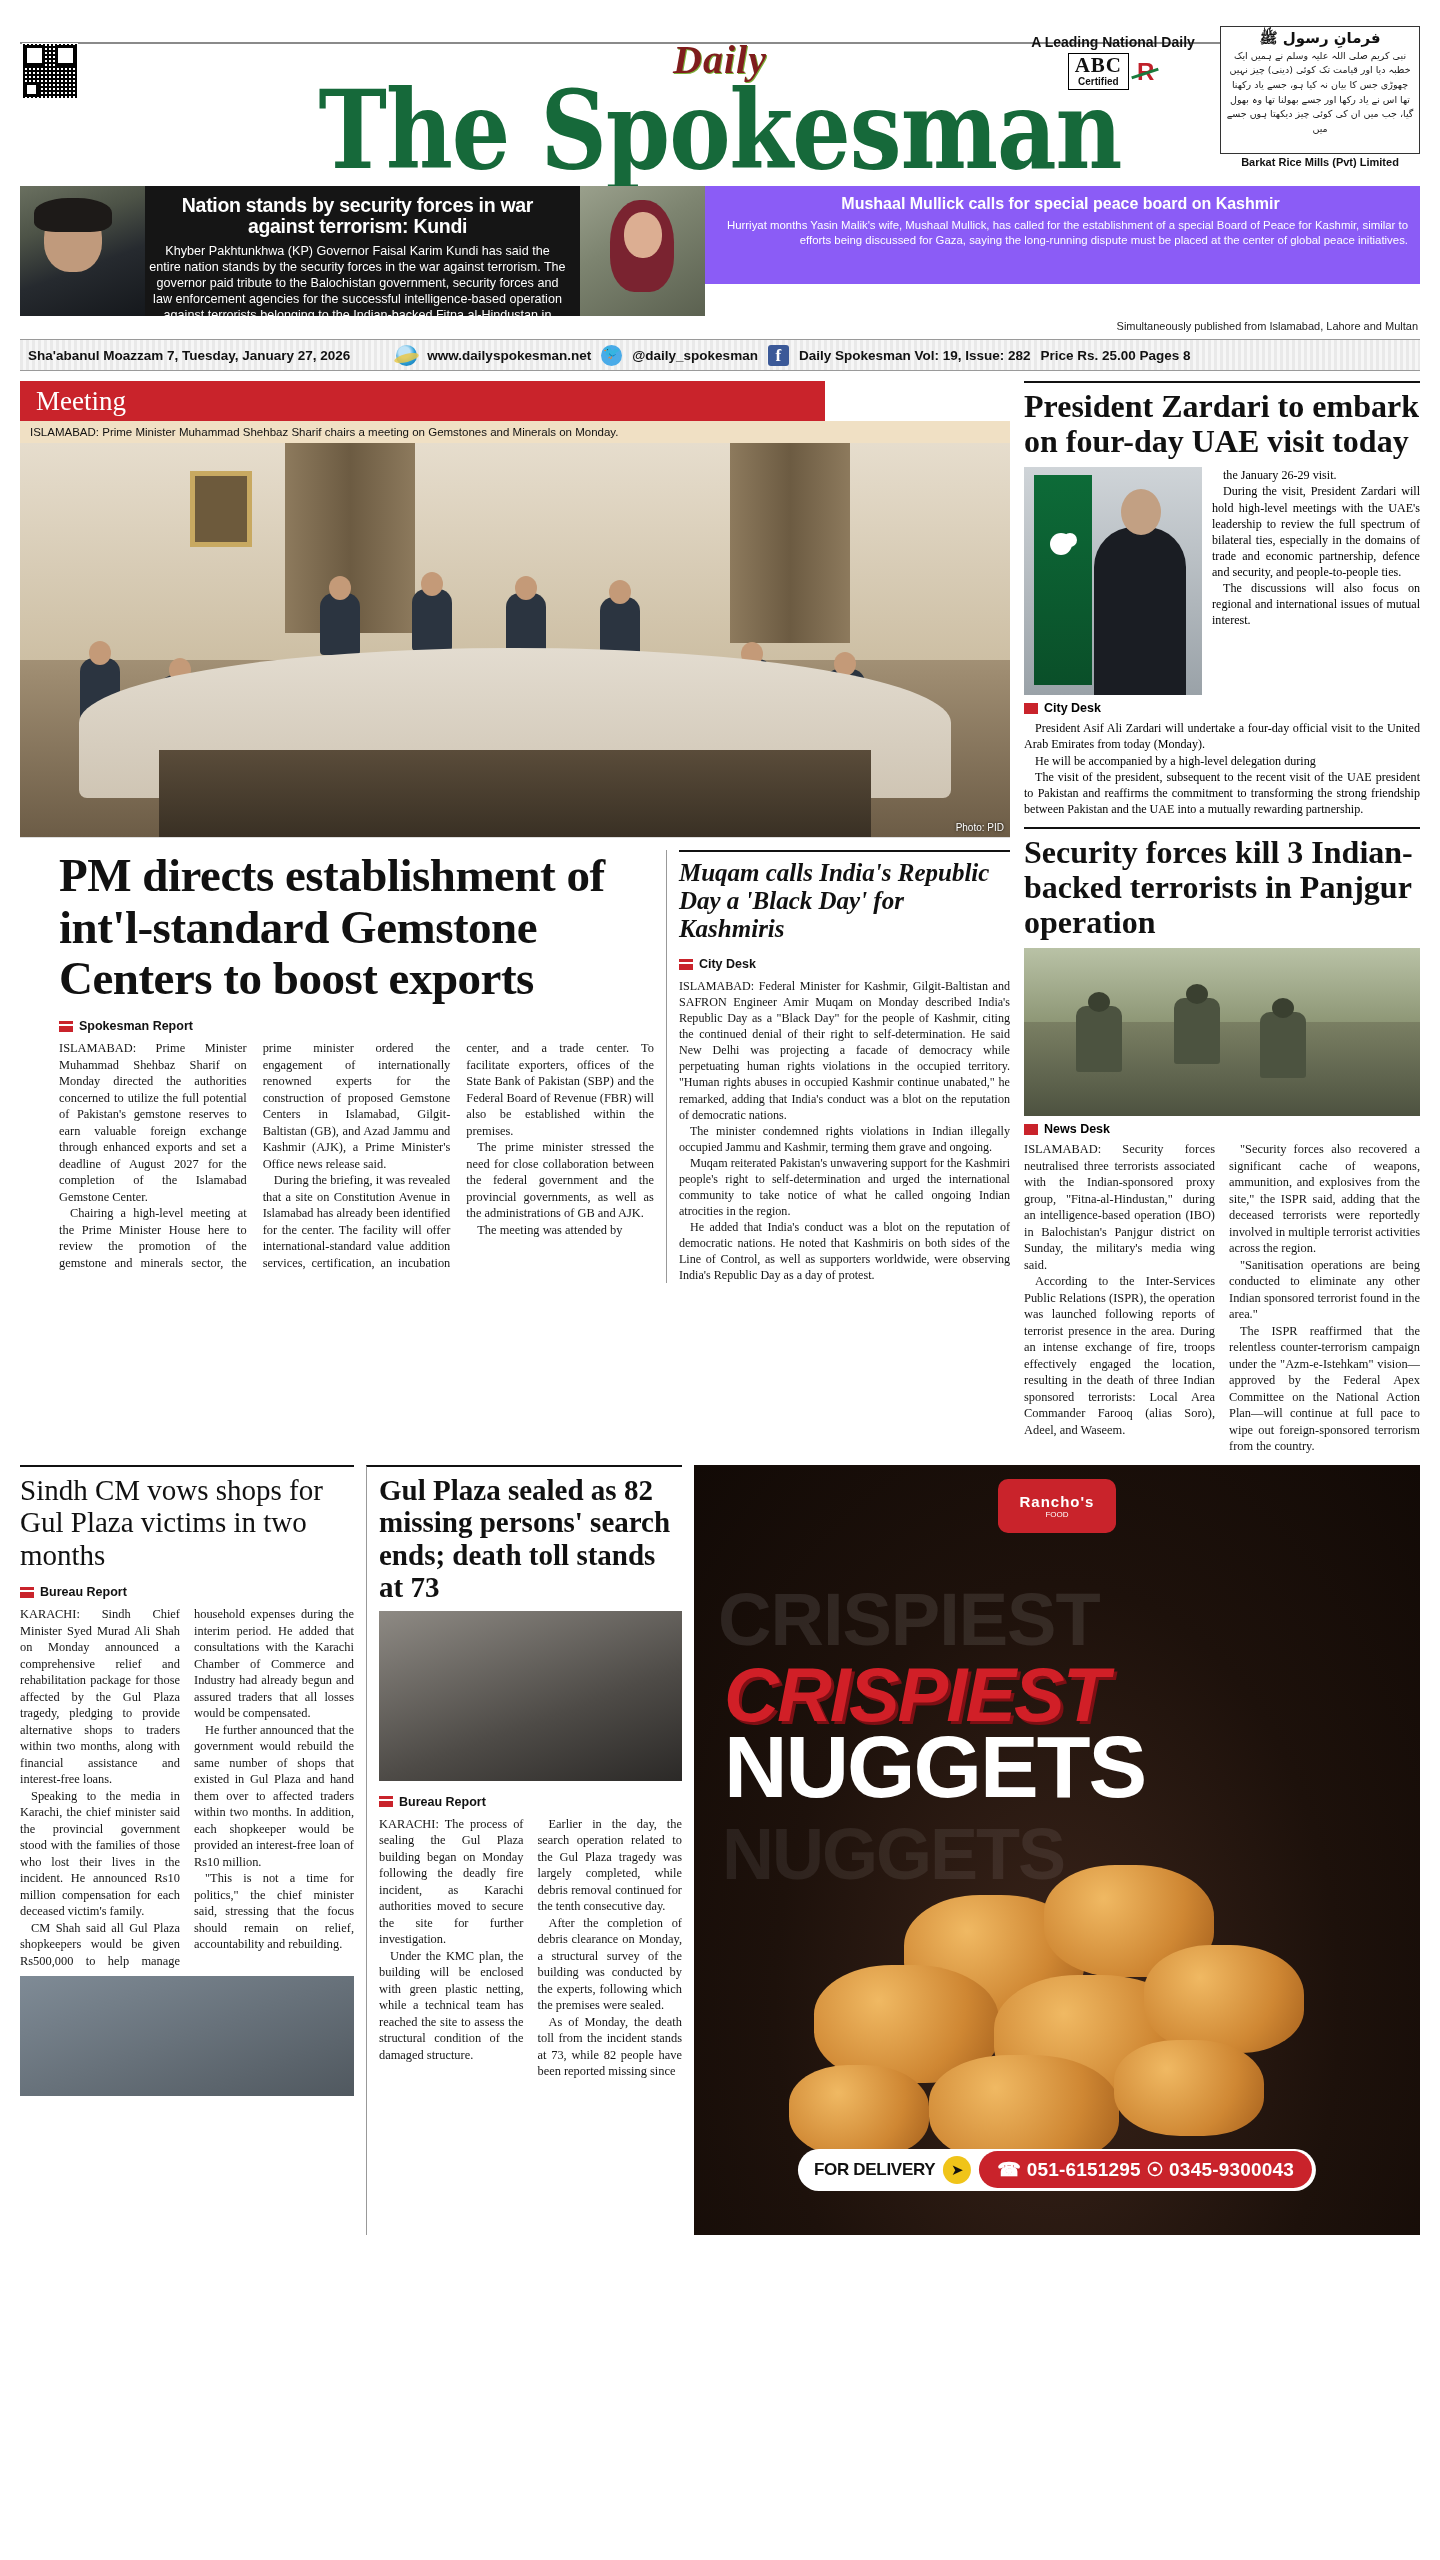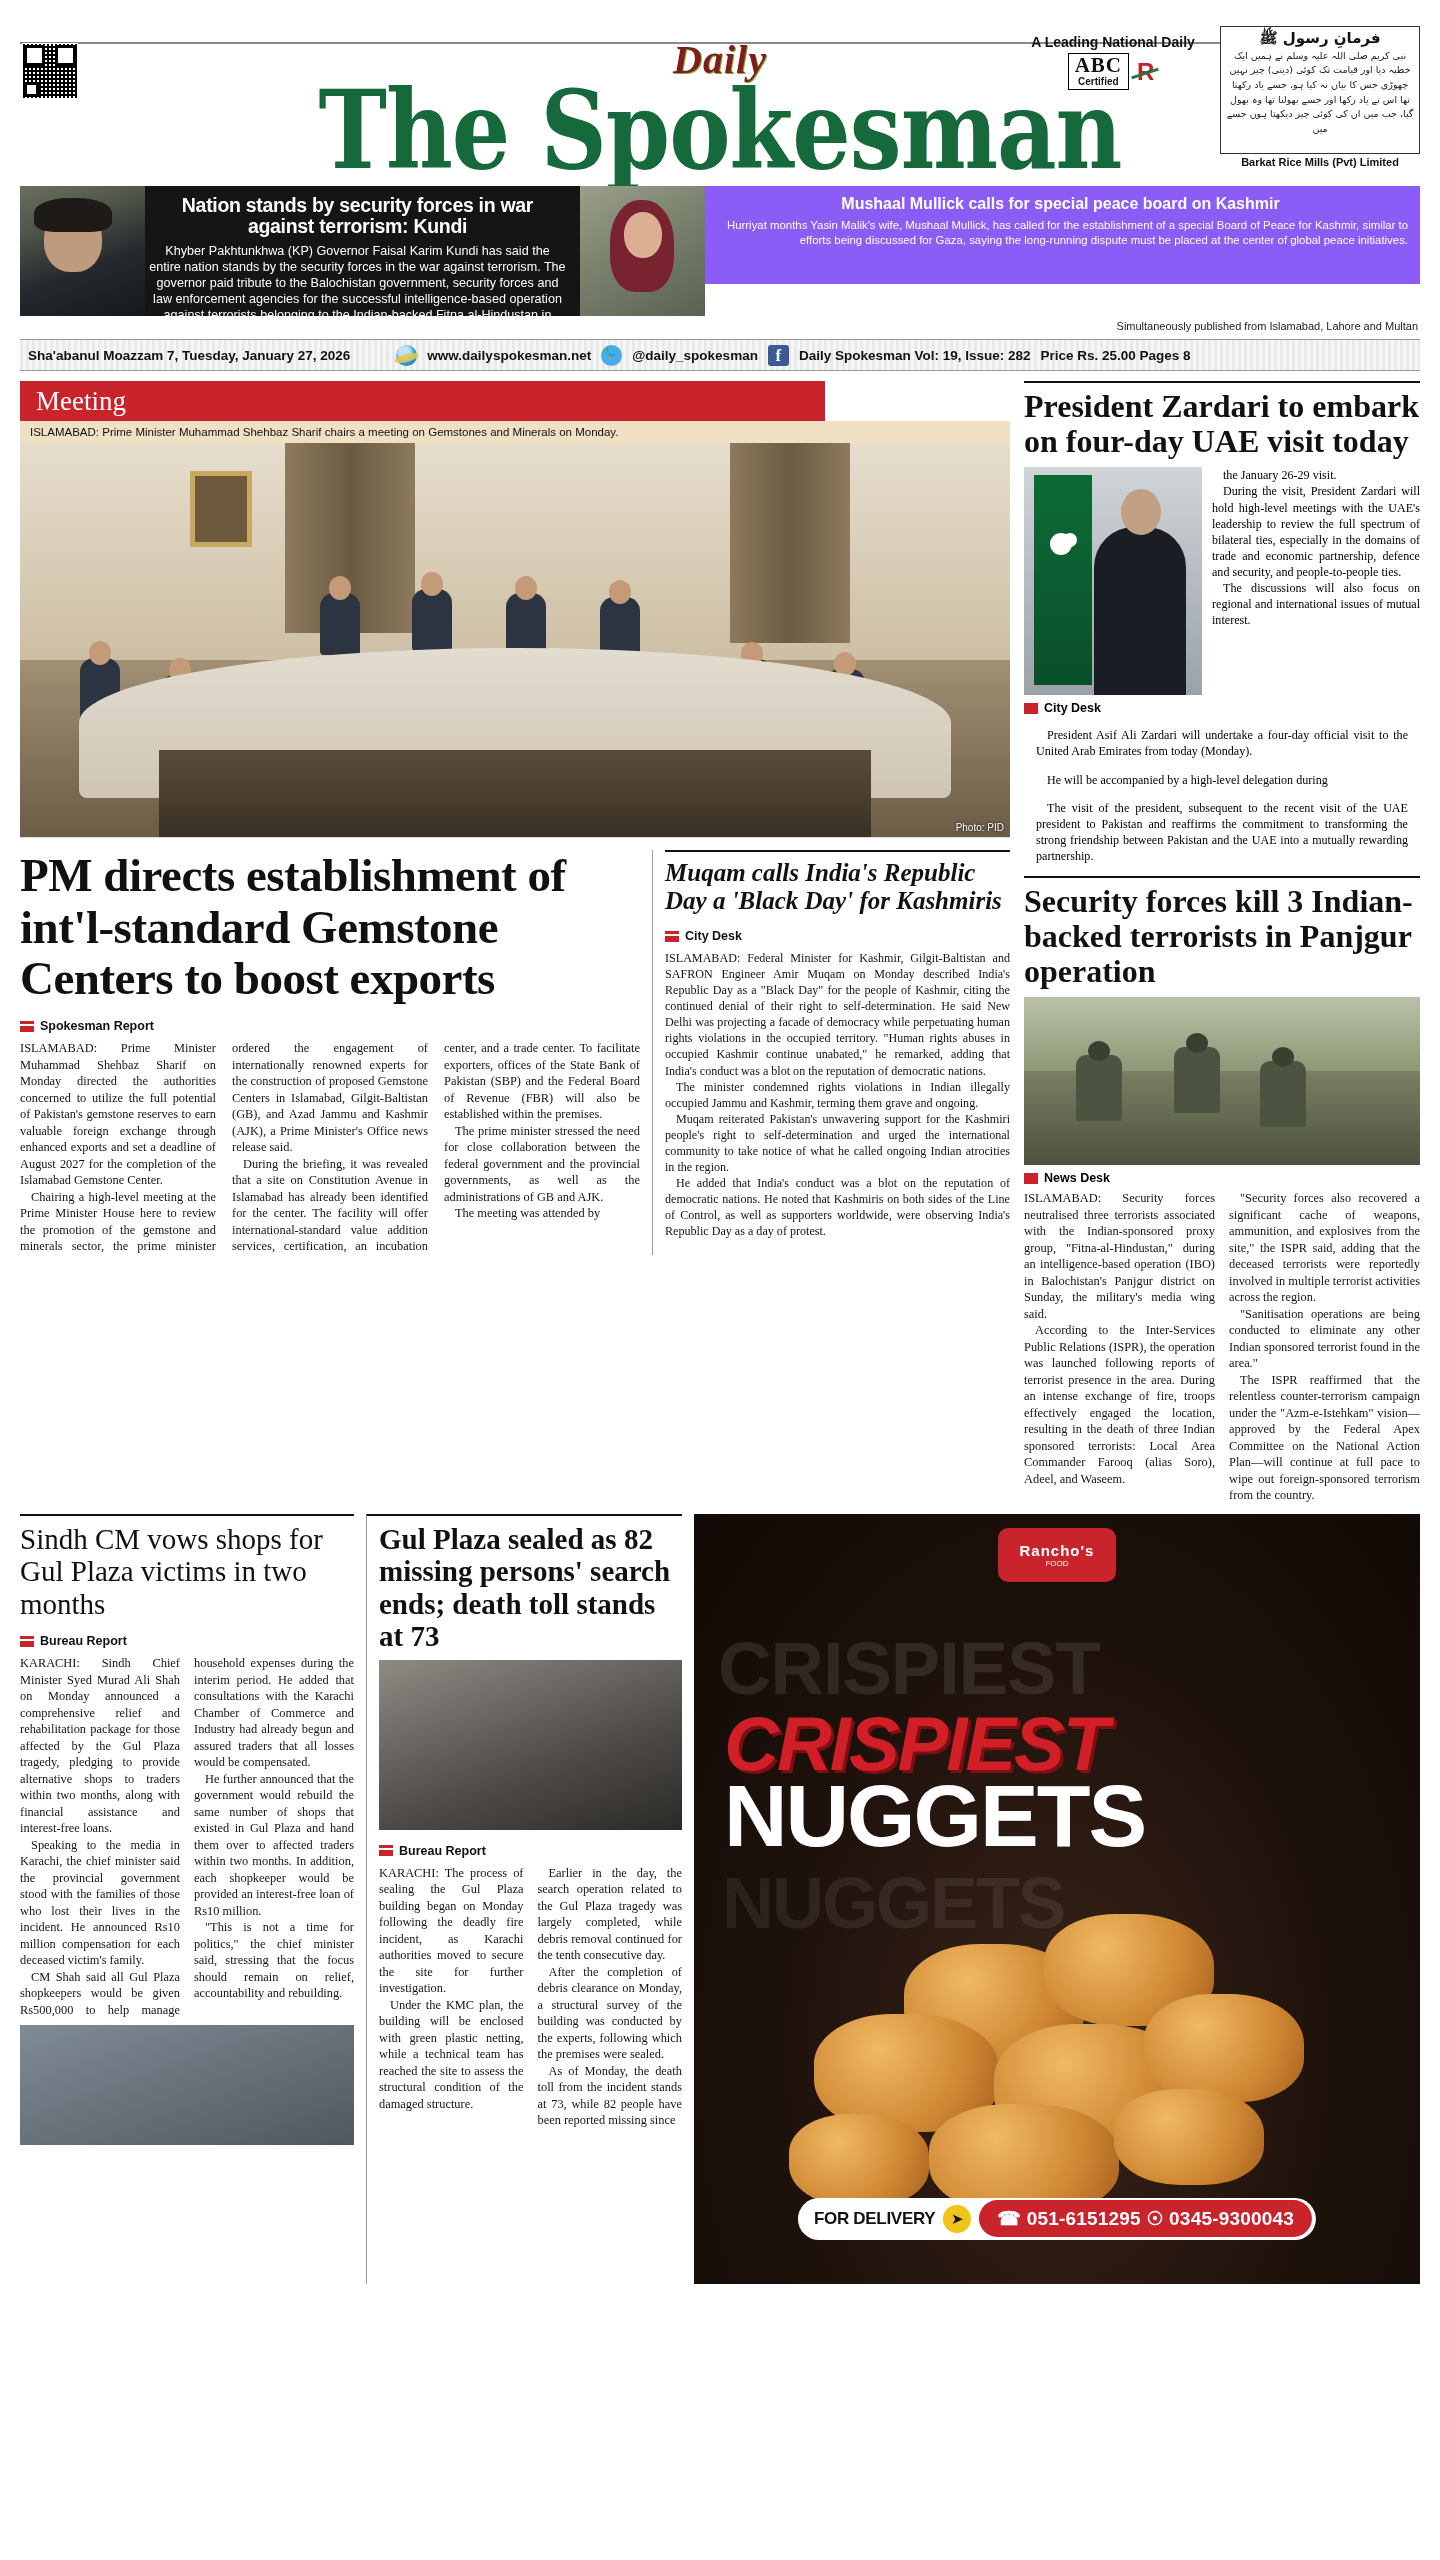--- a/index.html
+++ b/index.html
@@ -178,21 +178,21 @@
     background:linear-gradient(180deg,#5a4c3a,#393024); }
   .mp-p { position:absolute; width:40px; height:62px; border-radius:14px 14px 4px 4px;
     background:#2b3440; }
   .mp-p::after { content:""; position:absolute; left:9px; top:-17px; width:22px; height:24px;
     border-radius:50%; background:#c49a78; }
   .photo-credit { position:absolute; right:6px; bottom:4px; color:#fff; font-size:10px;
     font-family:"Liberation Sans", sans-serif; text-shadow:0 0 3px #000; }
 
   
   .pm-area { display:flex; gap:12px; margin-top:12px; }
-  .pm-left { width:620px; }
+  .pm-left { width:620px;margin-left:39px; }
   .pm-headline {
     font-family:"Liberation Serif", serif; font-weight:700; font-size:47px;
     line-height:1.1; color:#111; letter-spacing:-0.5px;
   }
   .byline { display:flex; align-items:center; gap:6px; margin:14px 0 7px; }
   .byline .flagico { width:14px; height:11px; background:#c9232b; position:relative;
     display:inline-block; }
   .byline .flagico::after { content:""; position:absolute; left:0; top:3px; width:14px;
     height:2px; background:#fff; }
   .byline span.bl { font-family:"Liberation Sans", sans-serif; font-weight:700;
@@ -228,21 +228,21 @@
     box-shadow: 9px -4px 0 -4px #fff; }
   .z-man { position:absolute; right:16px; bottom:0; width:92px; height:168px;
     border-radius:40px 40px 0 0; background:#1a1d23; }
   .z-man::after { content:""; position:absolute; left:27px; top:-38px; width:40px;
     height:46px; border-radius:50%; background:#c2a083; }
   .z-col { flex:1; }
   .z-col p { font-family:"Liberation Serif", serif; font-size:12.1px; line-height:1.33;
     text-align:justify; text-indent:11px; margin:0; }
   .desk-row { display:flex; align-items:center; gap:6px; margin:6px 0 5px; }
   .rc-body2 p { font-family:"Liberation Serif", serif; font-size:12.1px; line-height:1.33;
-    text-align:justify; text-indent:11px; margin:12px; }
+    text-align:justify; text-indent:11px; margin:0; }
 
   .sec-photo { width:100%; height:168px; margin:8px 0 6px; position:relative;
     overflow:hidden; background:linear-gradient(180deg,#b9c2a6 0%,#8d9675 45%,#6a7256 100%); }
   .sec-photo .rock { position:absolute; bottom:0; left:0; right:0; height:56%;
     background:linear-gradient(180deg,#7a7f63,#4d5240); }
   .sec-photo .sold { position:absolute; width:46px; height:66px; background:#4c5340;
     border-radius:10px 10px 3px 3px; }
   .sec-photo .sold::after { content:""; position:absolute; left:12px; top:-14px;
     width:22px; height:20px; border-radius:50%; background:#3a4030; }
 

